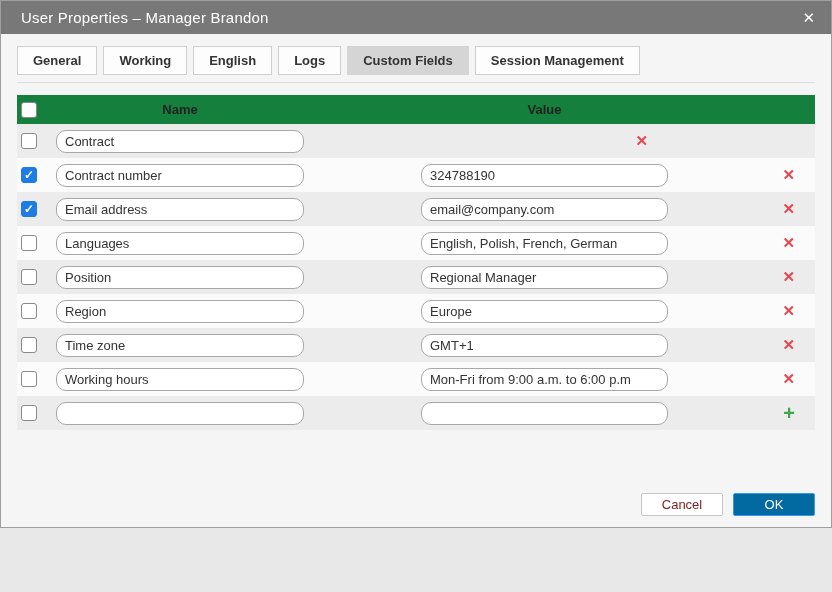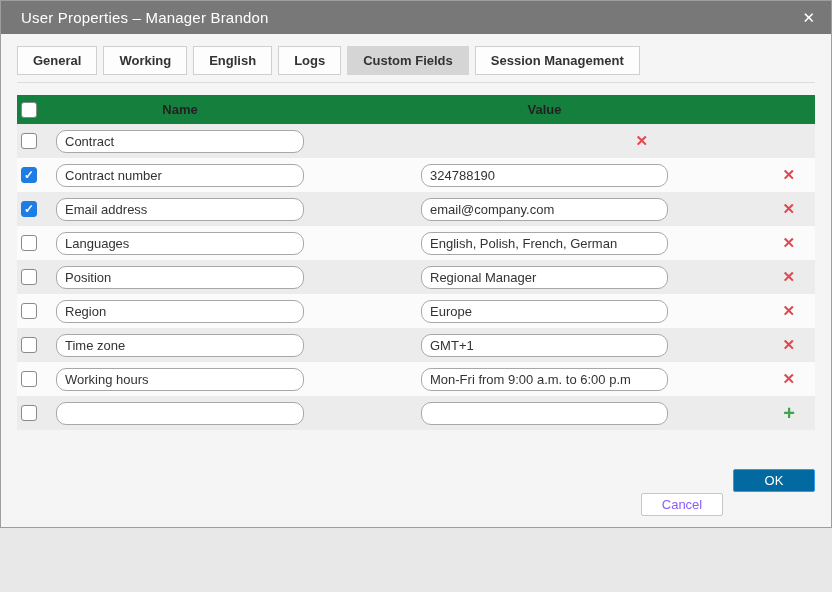--- a/index.html
+++ b/index.html
@@ -108,22 +108,21 @@
     width: 82px; height: 23px;
     font-family: "Liberation Sans", sans-serif;
     font-size: 13px;
     border-radius: 2px;
     cursor: pointer;
     display: inline-flex; align-items: center; justify-content: center;
   }
   .btn.cancel {
     background: #ffffff;
     border: 1px solid #c6c6c6;
-    color: #8b5cf6;
-    margin-top: 24px;
+    color: #7f1d1d;
   }
   .btn.ok {
     background: #0369a1;
     border: 1px solid #3498f3;
     color: #ffffff;
   }
 </style>
 </head>
 <body>
 

